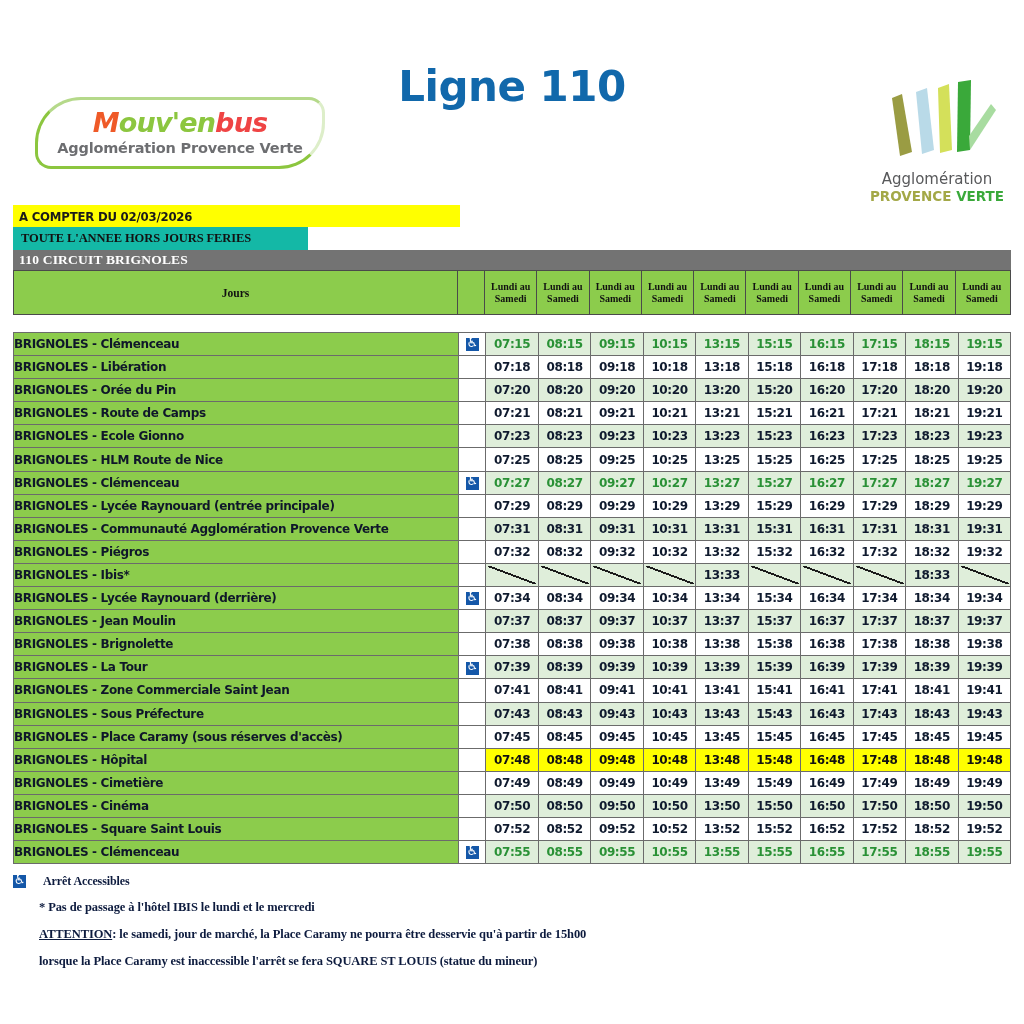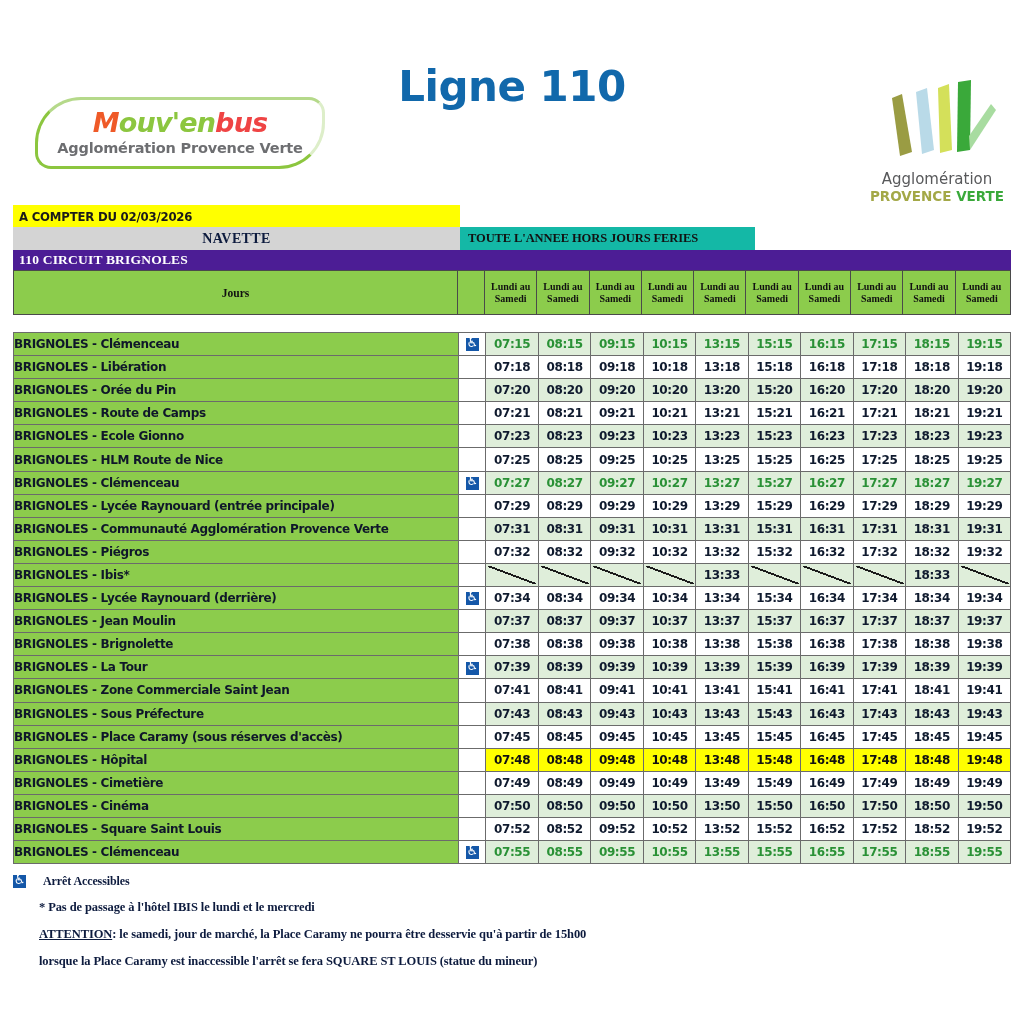--- a/index.html
+++ b/index.html
@@ -123,21 +123,21 @@
     font-size: 12.5px;
     font-weight: bold;
     font-family: "Liberation Serif", serif;
     display: flex; align-items: center;
     padding-left: 8px;
     letter-spacing: -0.1px;
   }
 
   #circuit-banner {
     width: 998px; height: 20px;
-    background: #4c1d95;
+    background: #737373;
     color: #ffffff;
     font-size: 13.5px;
     font-weight: bold;
     font-family: "Liberation Serif", serif;
     display: flex; align-items: center;
     padding-left: 6px;
     letter-spacing: 0.2px;
   }
 
   
@@ -299,21 +299,20 @@
         <polygon points="92,70 118,30 113,24 91,56" fill="#a8dca0"></polygon>
       </svg>
       <div class="agglo-name">Agglomération</div>
       <div class="agglo-sub"><span class="pv">PROVENCE </span><span class="vv">VERTE</span></div>
     </div>
   </div>
 
   <div id="banner-zone">
     <div id="date-banner">A COMPTER DU 02/03/2026</div>
     <div class="row-flex">
-      <div id="navette-cell">NAVETTE</div>
       <div id="annee-cell">TOUTE L'ANNEE HORS JOURS FERIES</div>
     </div>
     <div id="circuit-banner">110 CIRCUIT BRIGNOLES</div>
 
     <div id="days-header">
       <div class="jours-cell">Jours</div>
       <div class="acc-head"></div>
       <div class="day-cell">
           <span>Lundi au</span>
           <span>Samedi</span>

